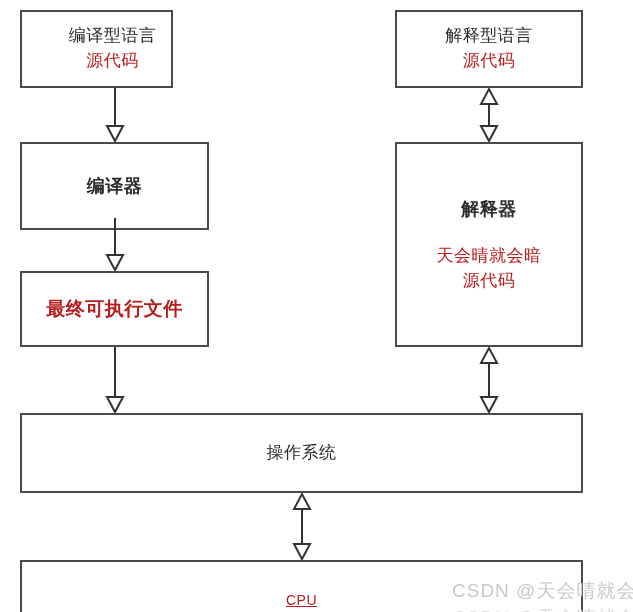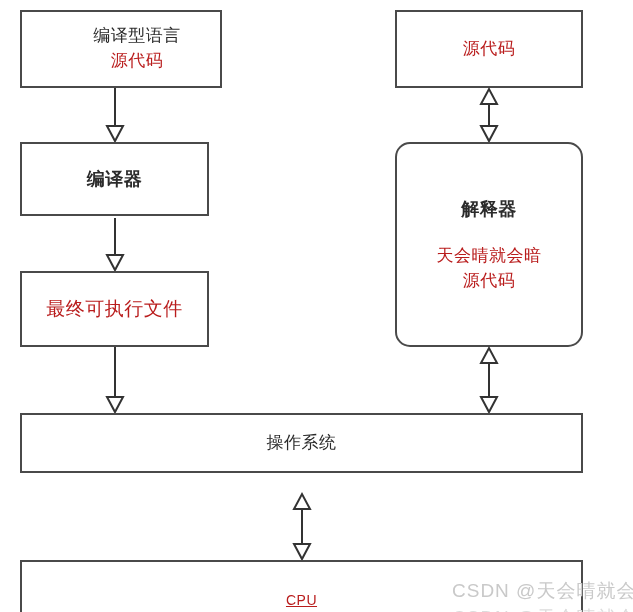--- a/index.html
+++ b/index.html
@@ -35,21 +35,21 @@
     letter-spacing: 0.5px;
   }
   .line-red {
     color: #b91c1c;
     font-size: 17px;
     line-height: 1.45;
     letter-spacing: 0.5px;
   }
   .node-compiler .line-dark { font-weight: bold; font-size: 18px; }
   .node-interpreter .line-dark { font-weight: bold; font-size: 18px; }
-  .node-exe .line-red { font-weight: normal; font-size: 19px; }
+  .node-exe .line-red { font-weight: bold; font-size: 19px; }
   .node-interpreter .line-red { font-size: 17px; }
   .node-interpreter .gap { height: 22px; }
   .node-cpu .line-red { font-size: 14px; text-decoration: underline; }
 
   
   .conn {
     position: absolute;
     overflow: visible;
   }
   .conn line {
@@ -73,72 +73,73 @@
   }
   .watermark.faint {
     color: #dcdcdc;
   }
 </style>
 </head>
 <body>
 
 <div id="canvas">
 
-  <div class="node node-compiled-source" style="left:20px; top:10px; width:202px; height:78px;padding-left:32px;">
+  <div class="node node-compiled-source" style="left:20px; top:10px; width:153px; height:78px;padding-left:32px;">
     <div class="line-dark">编译型语言</div>
     <div class="line-red">源代码</div>
   </div>
 
   <svg class="conn" style="left:0px; top:88px; width:633px; height:54px;" width="633" height="54" viewBox="0 0 633 54">
     <line x1="115" y1="0" x2="115" y2="40"></line>
     <polygon points="107,38 123,38 115,53"></polygon>
   </svg>
 
-  <div class="node node-compiler" style="left:20px; top:142px; width:189px; height:74px;">
+  <div class="node node-compiler" style="left:20px; top:142px; width:189px; height:88px;">
     <div class="line-dark">编译器</div>
   </div>
 
   <svg class="conn" style="left:0px; top:218px; width:633px; height:53px;" width="633" height="53" viewBox="0 0 633 53">
     <line x1="115" y1="0" x2="115" y2="39"></line>
     <polygon points="107,37 123,37 115,52"></polygon>
   </svg>
 
   <div class="node node-exe" style="left:20px; top:271px; width:189px; height:76px;">
     <div class="line-red">最终可执行文件</div>
   </div>
 
   <svg class="conn" style="left:0px; top:347px; width:633px; height:66px;" width="633" height="66" viewBox="0 0 633 66">
     <line x1="115" y1="0" x2="115" y2="52"></line>
     <polygon points="107,50 123,50 115,65"></polygon>
   </svg>
 
   <div class="node node-interpreted-source" style="left:395px; top:10px; width:188px; height:78px;">
+    <div class="line-dark">解释型语言</div>
     <div class="line-red">源代码</div>
   </div>
 
   <svg class="conn" style="left:0px; top:88px; width:633px; height:54px;" width="633" height="54" viewBox="0 0 633 54">
     <line x1="489" y1="14" x2="489" y2="40"></line>
     <polygon points="481,16 497,16 489,1"></polygon>
     <polygon points="481,38 497,38 489,53"></polygon>
   </svg>
 
-  <div class="node node-interpreter" style="left:395px; top:142px; width:188px; height:205px;border-radius:15px;">
+  <div class="node node-interpreter" style="left:395px; top:142px; width:188px; height:205px;">
     <div class="line-dark">解释器</div>
     <div class="gap"></div>
     <div class="line-red">天会晴就会暗</div>
     <div class="line-red">源代码</div>
   </div>
 
   <svg class="conn" style="left:0px; top:347px; width:633px; height:66px;" width="633" height="66" viewBox="0 0 633 66">
     <line x1="489" y1="14" x2="489" y2="52"></line>
     <polygon points="481,16 497,16 489,1"></polygon>
     <polygon points="481,50 497,50 489,65"></polygon>
   </svg>
 
-  <div class="node node-os" style="left:20px; top:413px; width:563px; height:60px;">
+  <div class="node node-os" style="left:20px; top:413px; width:563px; height:80px;">
     <div class="line-dark">操作系统</div>
   </div>
 
   <svg class="conn" style="left:0px; top:493px; width:633px; height:67px;" width="633" height="67" viewBox="0 0 633 67">
     <line x1="302" y1="14" x2="302" y2="53"></line>
     <polygon points="294,16 310,16 302,1"></polygon>
     <polygon points="294,51 310,51 302,66"></polygon>
   </svg>
 
   <div class="node node-cpu" style="left:20px; top:560px; width:563px; height:80px;">

